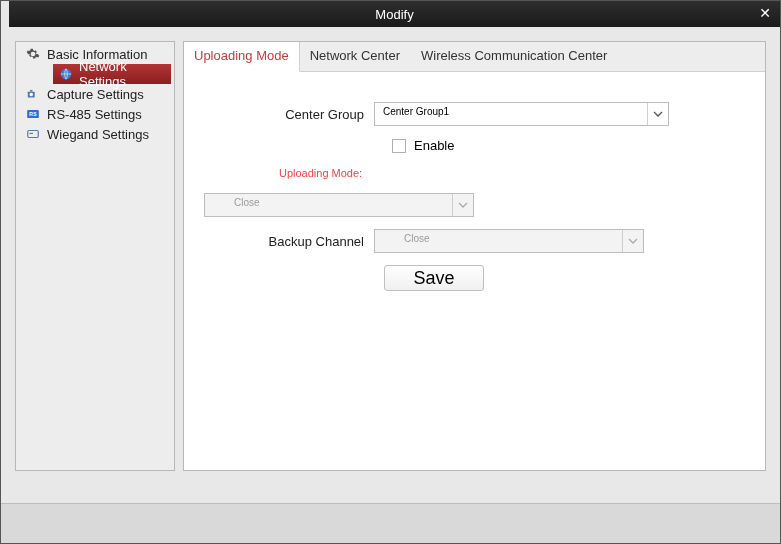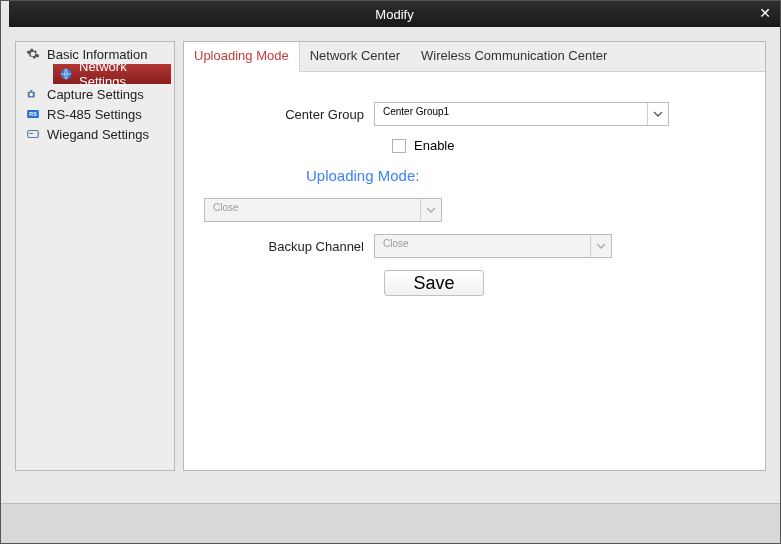--- a/index.html
+++ b/index.html
@@ -136,41 +136,41 @@
     border-right:1px solid #cfcfcf;
   }
   .select .arrow {
     width:20px;
     display:flex;
     align-items:center;
     justify-content:center;
     color:#555;
   }
   .select.wide { width:295px; }
-  .select.med { width:238px; }
+  .select.med { width:270px;padding-left:21px; }
   .checkbox-row {
     display:flex;
     align-items:center;
     margin-left:180px;
     margin-bottom:14px;
     gap:8px;
     padding-left:8px;
   }
   .checkbox {
     width:14px;
     height:14px;
     border:1px solid #b0b0b0;
     background:#fff;
     display:inline-block;
   }
   .section-label {
-    margin-left:102px;
+    margin-left:75px;
     margin-bottom:14px;
-    color:#3b82f6;
-    font-size:15px;
+    color:#ef4444;
+    font-size:11px;
   }
   .btn {
     width:100px;
     height:26px;
     border:1px solid #bfbfbf;
     border-radius:3px;
     background:linear-gradient(#ffffff,#f0f0f0);
     font-size:18px;
     cursor:pointer;
     display:flex;

